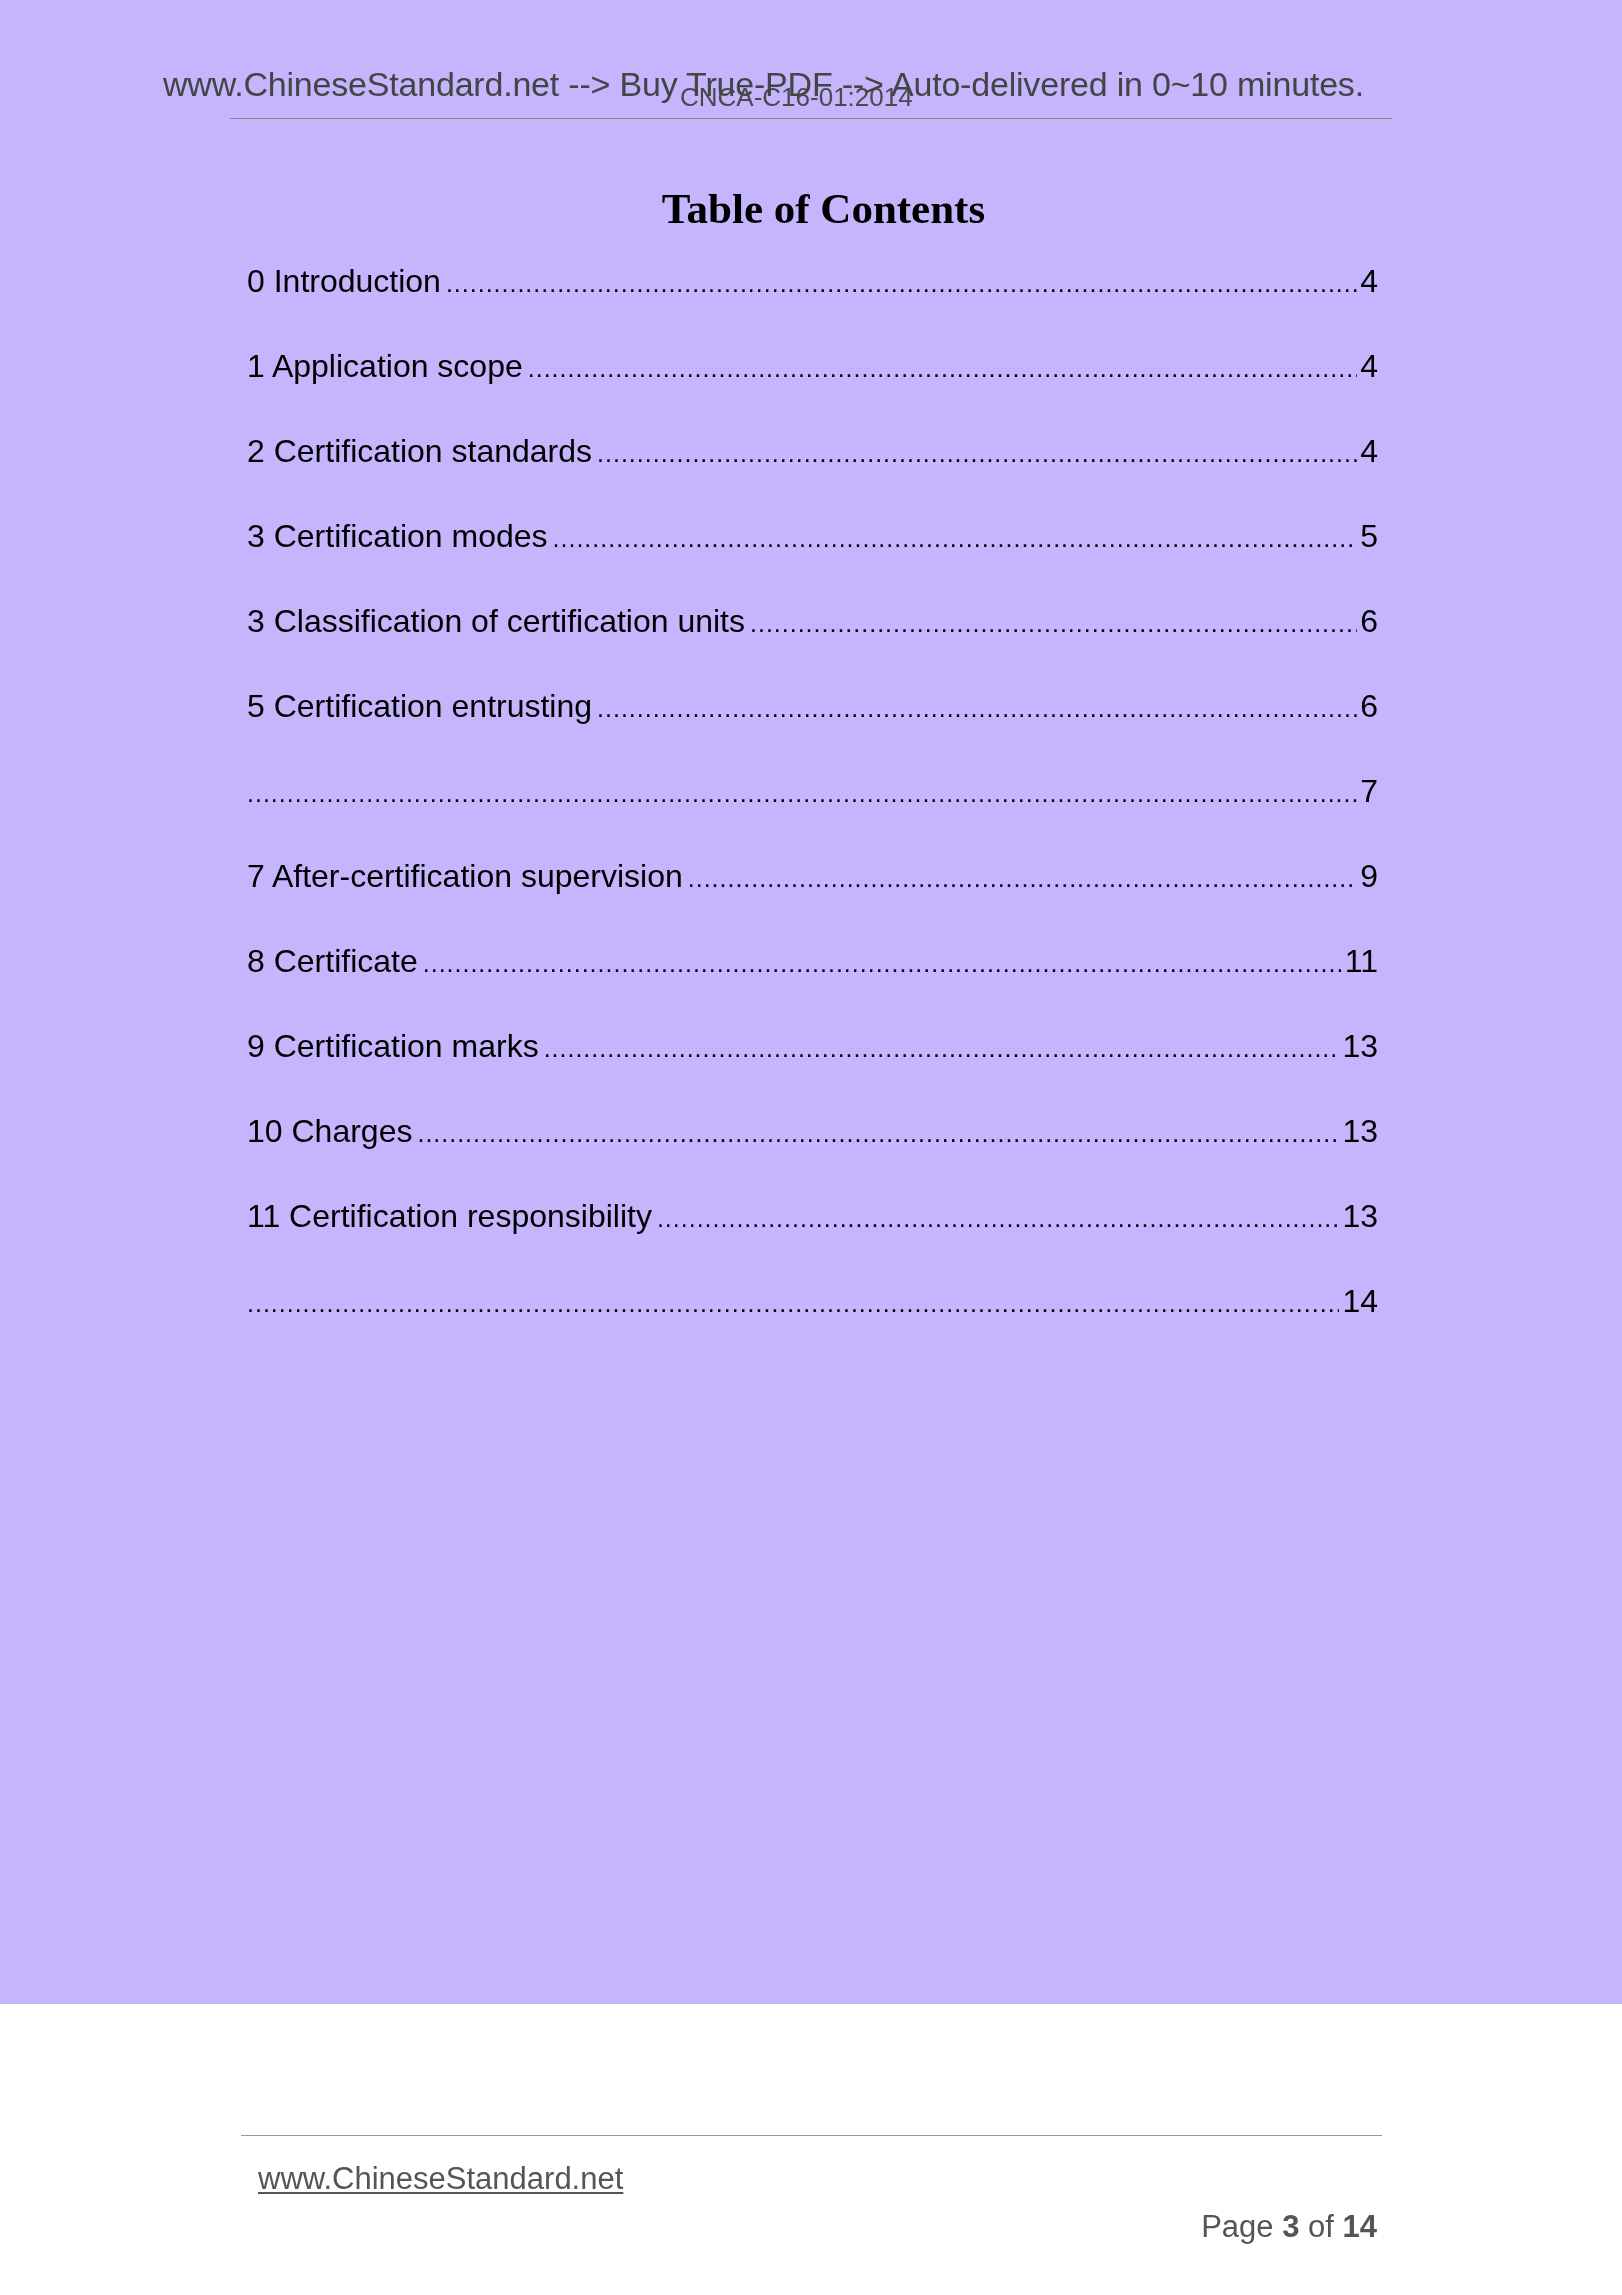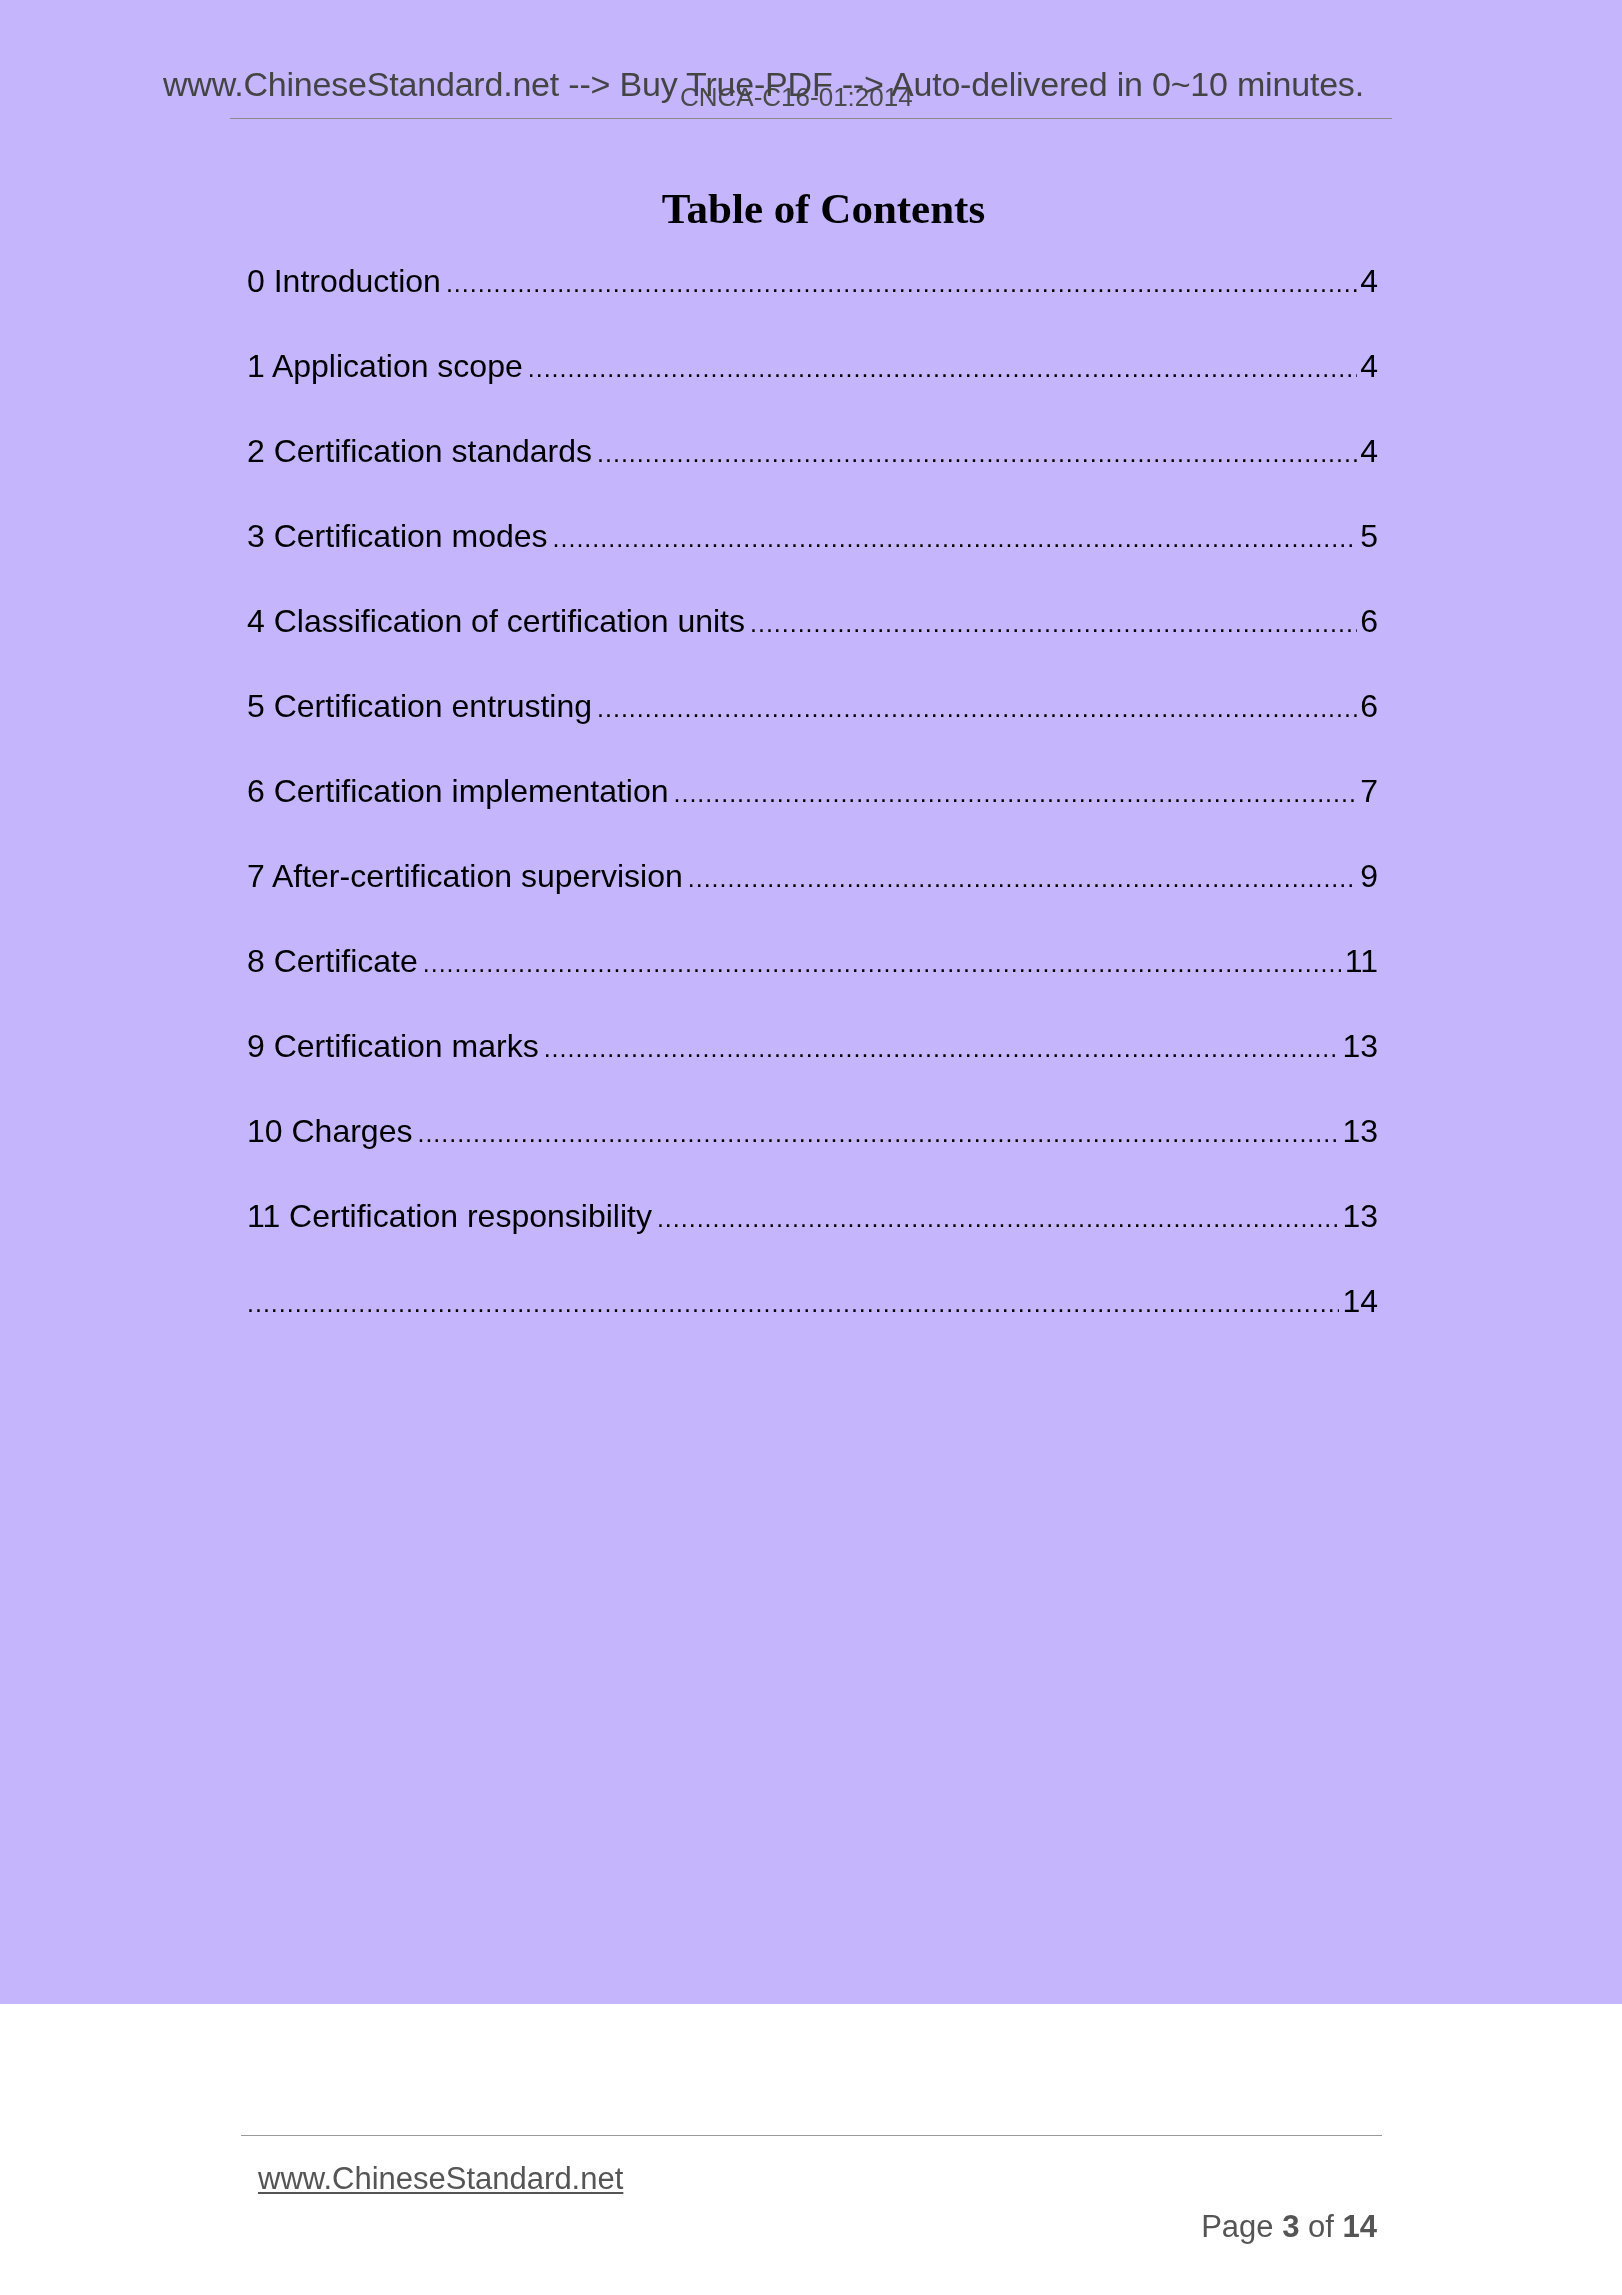--- a/index.html
+++ b/index.html
@@ -167,31 +167,30 @@
       <span class="toc-label">2 Certification standards</span>
       <span class="toc-leader"></span>
       <span class="toc-page">4</span>
     </li>
     <li class="toc-entry">
       <span class="toc-label">3 Certification modes</span>
       <span class="toc-leader"></span>
       <span class="toc-page">5</span>
     </li>
     <li class="toc-entry">
-      <span class="toc-label">4 Classification of certification units</span>
+      <span class="toc-label">3 Classification of certification units</span>
       <span class="toc-leader"></span>
       <span class="toc-page">6</span>
     </li>
     <li class="toc-entry">
       <span class="toc-label">5 Certification entrusting</span>
       <span class="toc-leader"></span>
       <span class="toc-page">6</span>
     </li>
     <li class="toc-entry">
-      <span class="toc-label">6 Certification implementation</span>
       <span class="toc-leader"></span>
       <span class="toc-page">7</span>
     </li>
     <li class="toc-entry">
       <span class="toc-label">7 After-certification supervision</span>
       <span class="toc-leader"></span>
       <span class="toc-page">9</span>
     </li>
     <li class="toc-entry">
       <span class="toc-label">8 Certificate</span>

